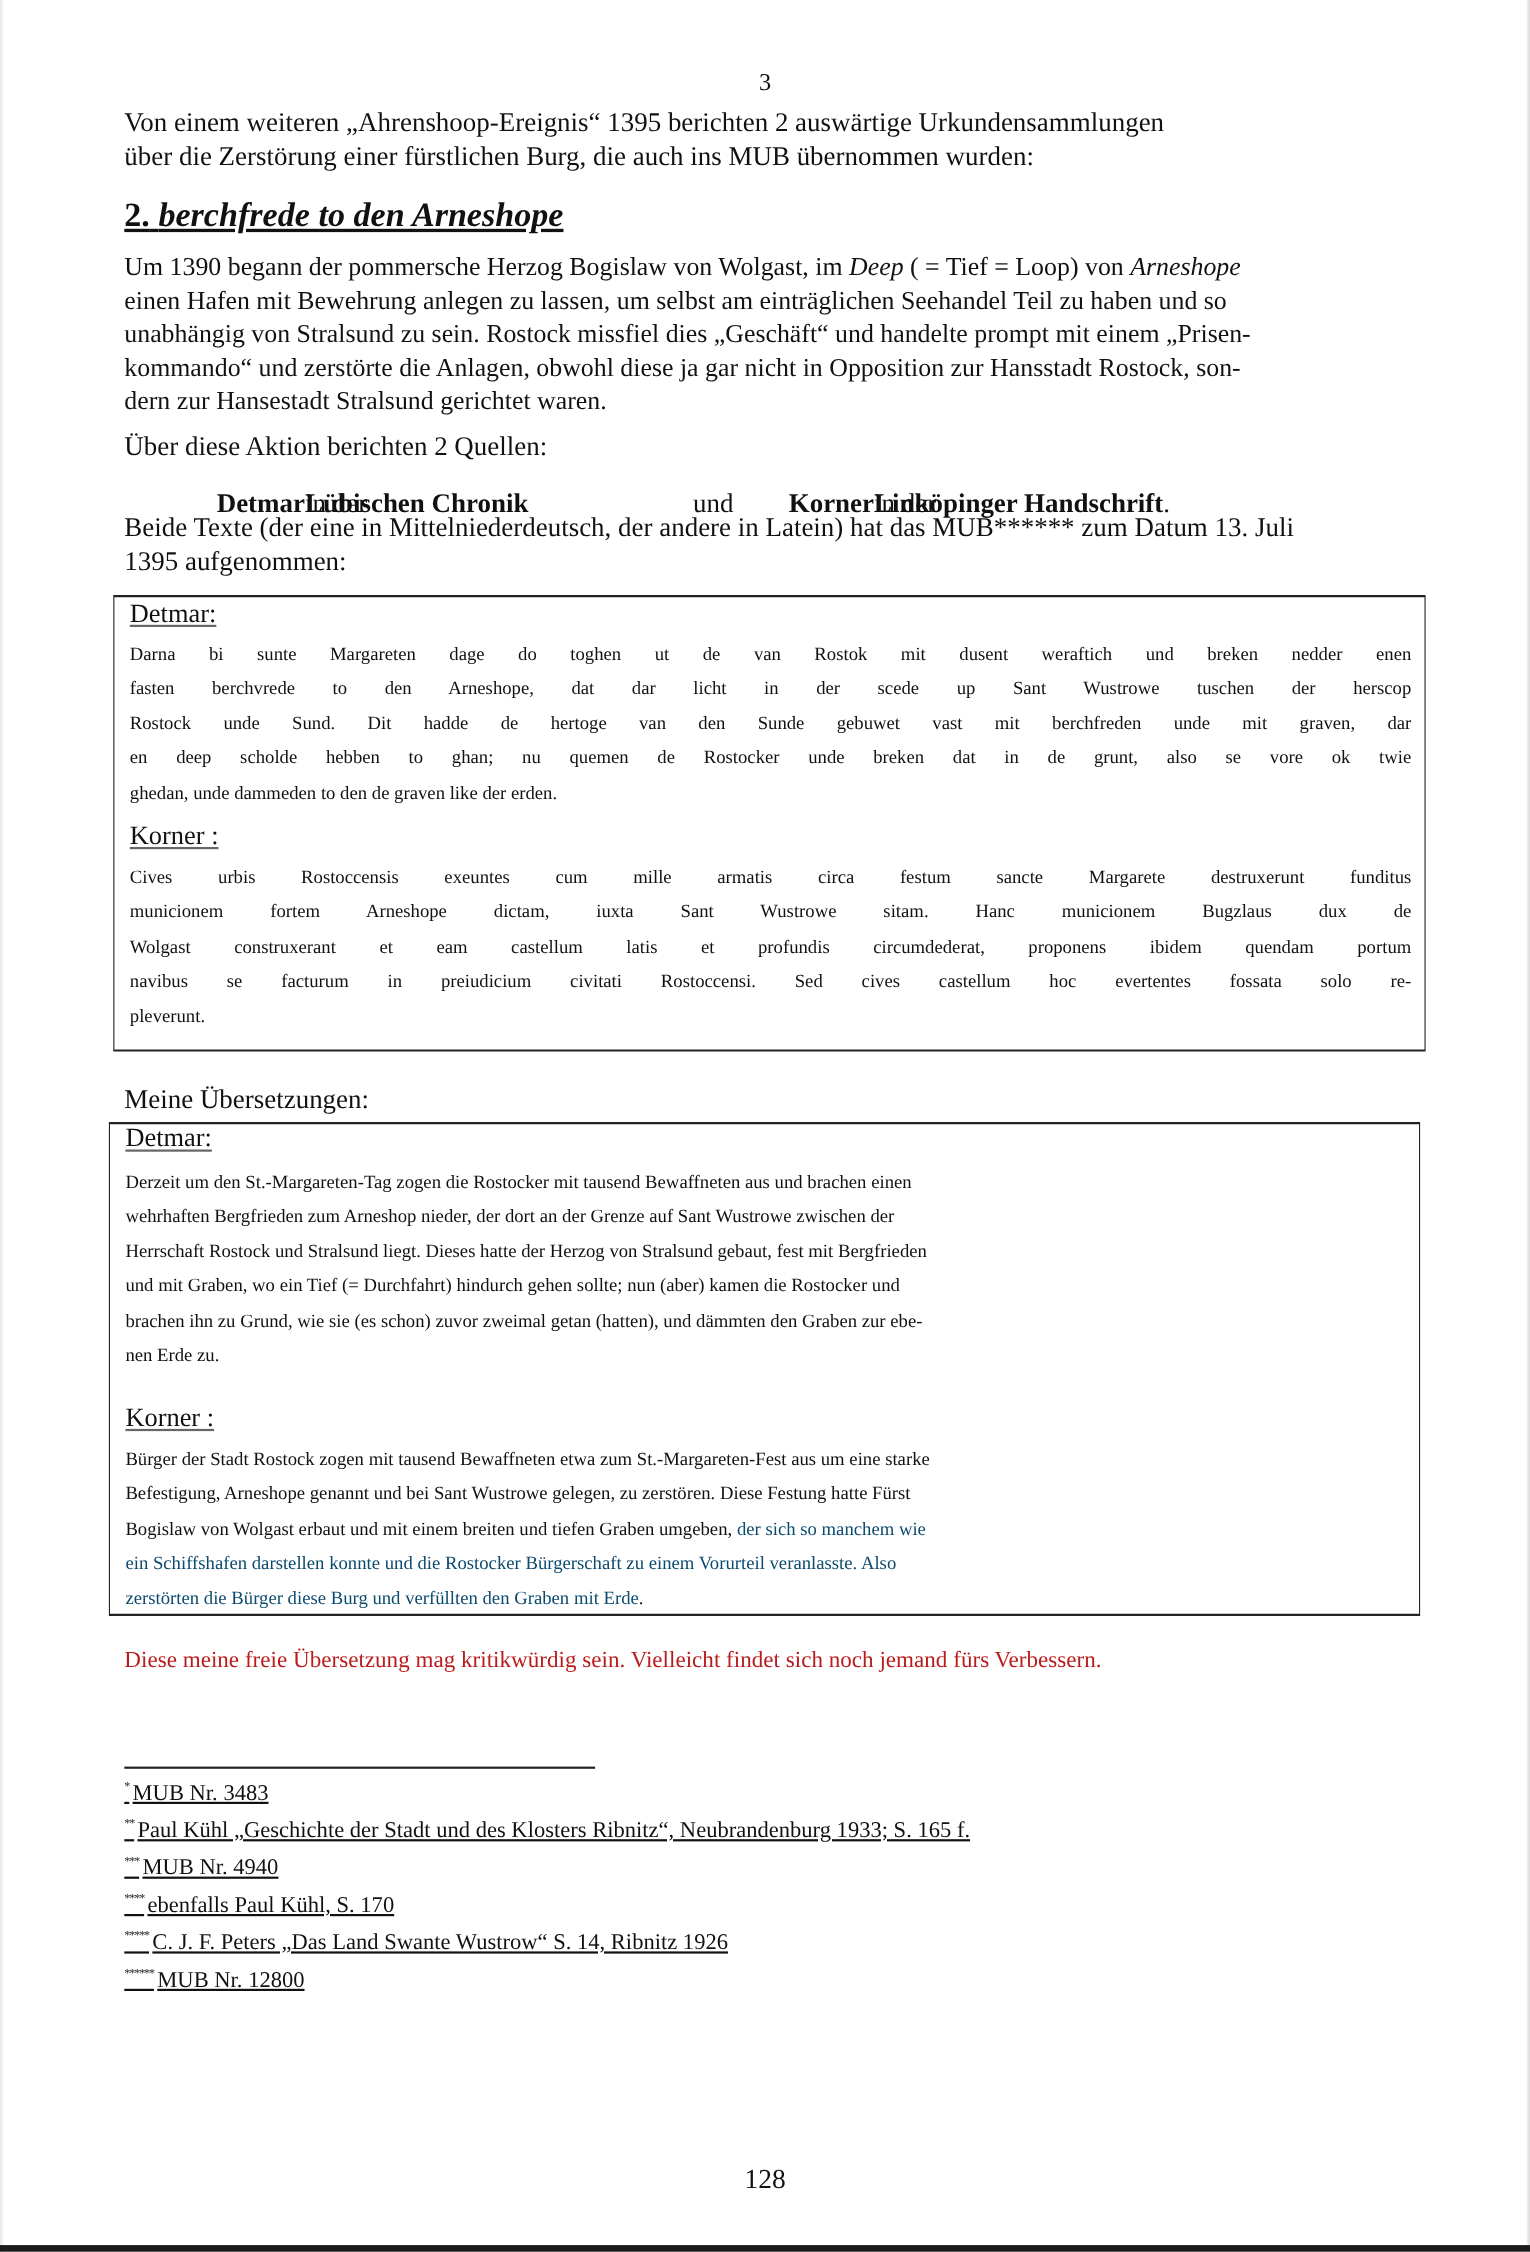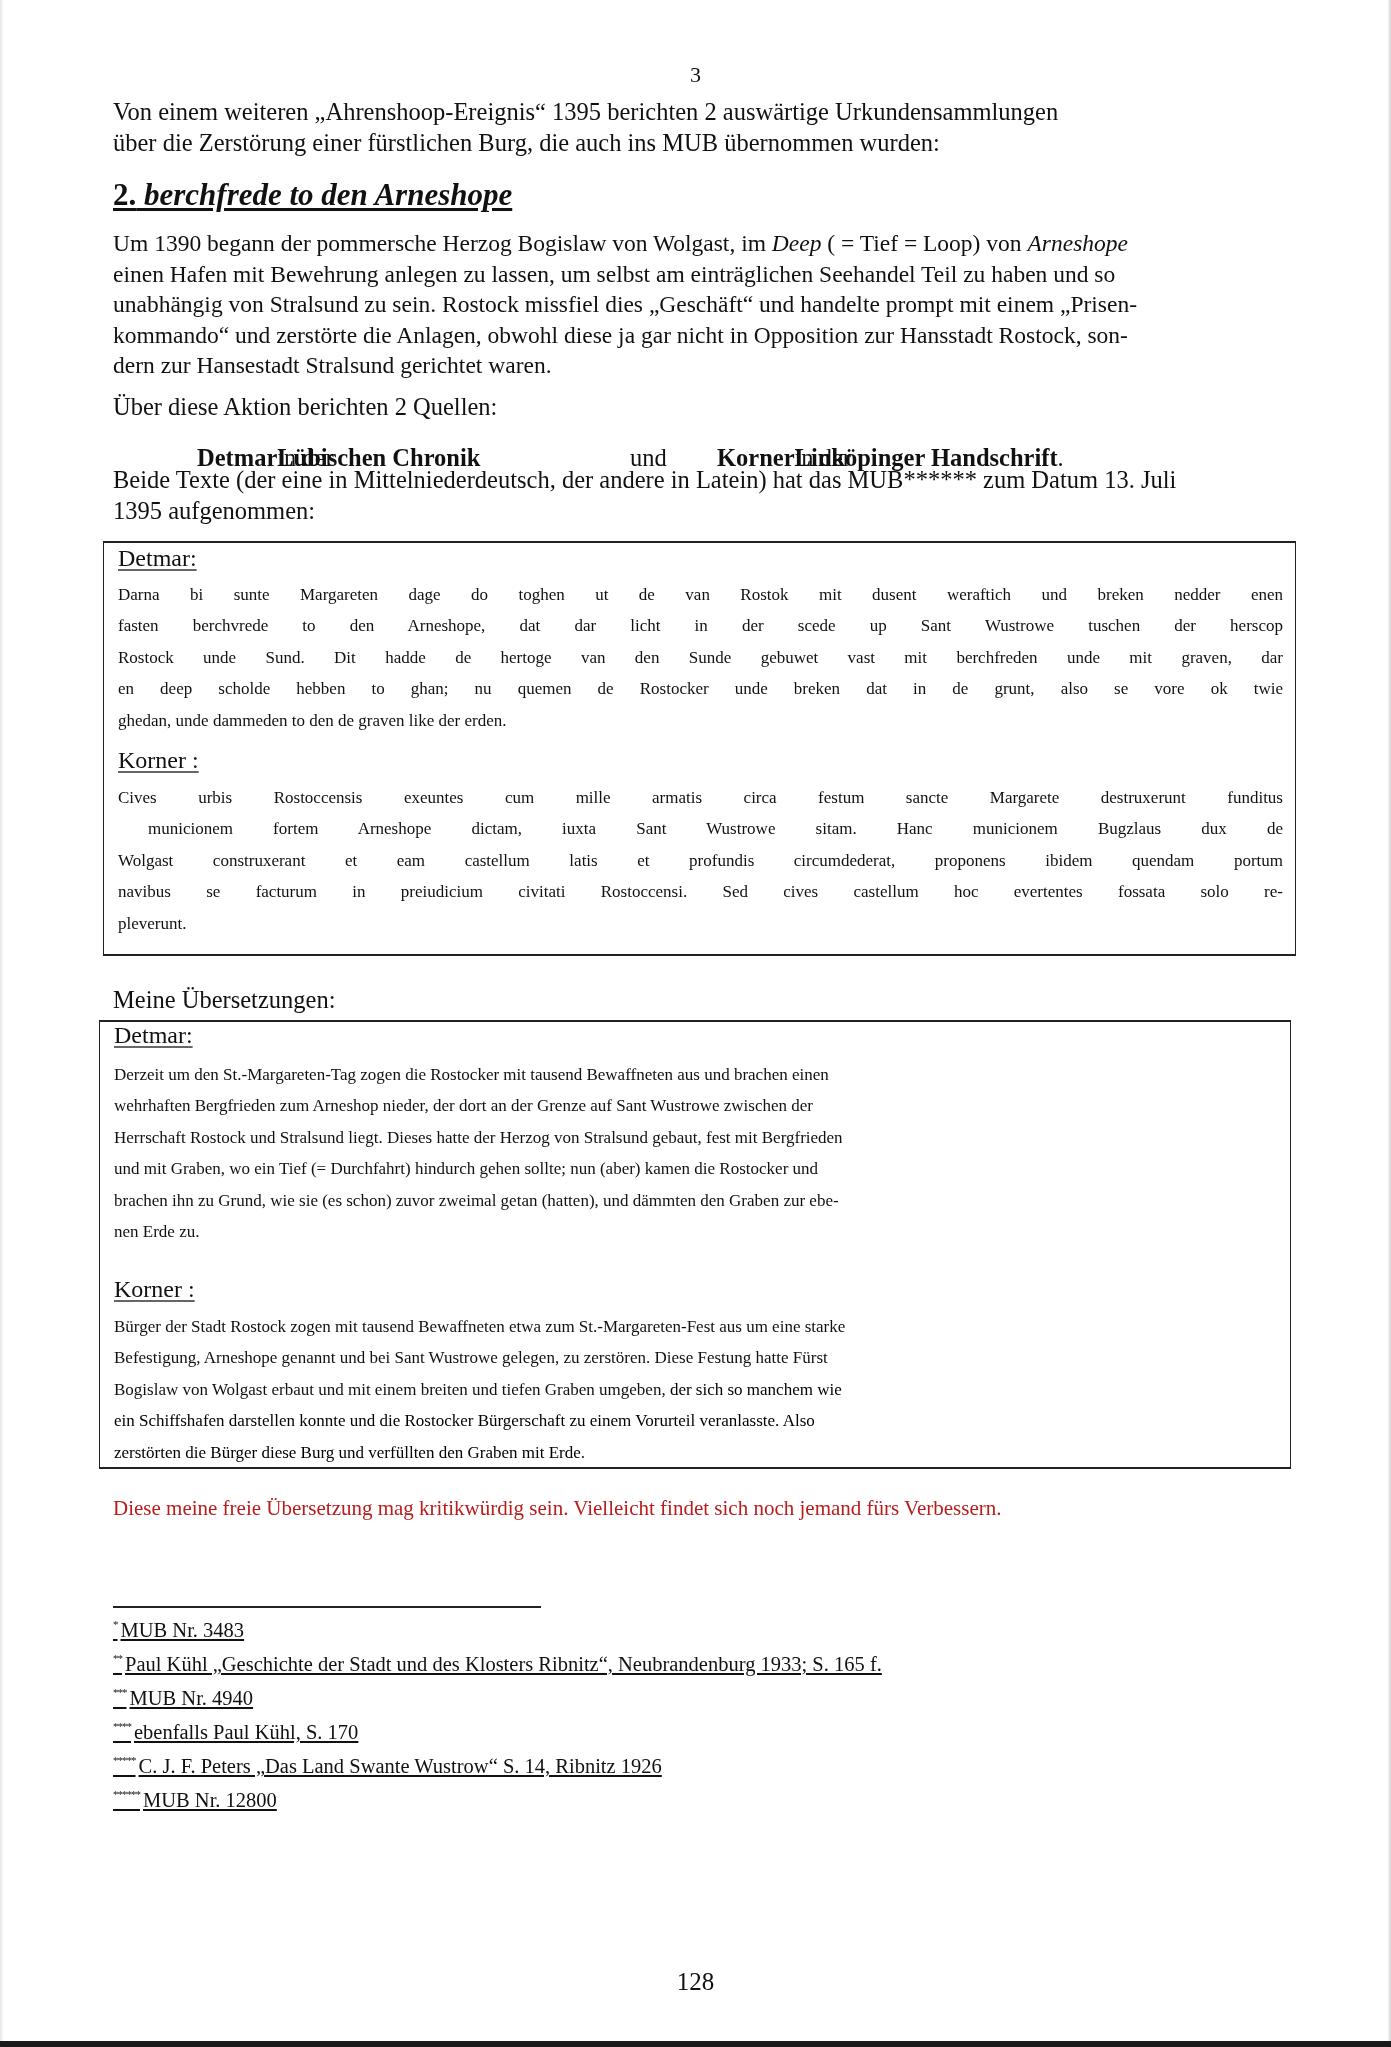--- a/index.html
+++ b/index.html
@@ -50,21 +50,21 @@
   .box2 { left: 99px; top: 1020px; width: 1192px; height: 449px; }
   .box-label {
     position: absolute; left: 14px; font-size: 24px;
     text-decoration: underline; text-decoration-color: #666; text-underline-offset: 3px;
   }
   .box-text {
     position: absolute; left: 14px; right: 12px; font-size: 17px; line-height: 31.4px;
   }
   .box-text .line { display: block; white-space: nowrap; }
   .box-text .jline { display: block; text-align: justify; text-align-last: justify; white-space: nowrap; }
-  .blue { color: #000000; }
+  .blue { color: #0c4a6e; }
   .translations-label { left: 113px; top: 984px; }
   .closing-note { left: 113px; top: 1496px; font-size: 21px; color: #b91c1c; }
   .fn-rule { position: absolute; left: 113px; top: 1606px; width: 428px; height: 2px; background: #222; }
   .footnotes { position: absolute; left: 113px; top: 1610px; font-size: 20.5px; line-height: 28px; text-decoration: underline; }
   .footnotes .fn { display: block; white-space: nowrap; }
   .footnotes sup { font-size: 11px; vertical-align: 9px; margin-right: 3px; letter-spacing: -1px; }
   .page-number { left: 0; right: 0; top: 1968px; text-align: center; font-size: 25px; }
 </style>
 </head>
 <body>
@@ -110,21 +110,21 @@
   <div class="box-text" style="top:36px">
     <span class="jline" style="white-space: nowrap; display: block; word-spacing: 10px;">Darna bi sunte Margareten dage do toghen ut de van Rostok mit dusent weraftich und breken nedder enen</span>
     <span class="jline" style="white-space: nowrap; display: block; word-spacing: 13.5px;">fasten berchvrede to den Arneshope, dat dar licht in der scede up Sant Wustrowe tuschen der herscop</span>
     <span class="jline" style="white-space: nowrap; display: block; word-spacing: 8.52941px;">Rostock unde Sund. Dit hadde de hertoge van den Sunde gebuwet vast mit berchfreden unde mit graven, dar</span>
     <span class="jline" style="white-space: nowrap; display: block; word-spacing: 7.9px;">en deep scholde hebben to ghan; nu quemen de Rostocker unde breken dat in de grunt, also se vore ok twie</span>
     <span class="line">ghedan, unde dammeden to den de graven like der erden.</span>
   </div>
   <div class="box-label" style="top:204px">Korner :</div>
   <div class="box-text" style="top:239px">
     <span class="jline" style="white-space: nowrap; display: block; word-spacing: 14.3333px;">Cives urbis Rostoccensis exeuntes cum mille armatis circa festum sancte Margarete destruxerunt funditus</span>
-    <span class="jline" style="white-space: nowrap; display: block; word-spacing: 15.9167px; margin-left: 30px;">municionem fortem Arneshope dictam, iuxta Sant Wustrowe sitam. Hanc municionem Bugzlaus dux de</span>
+    <span class="jline" style="white-space: nowrap; display: block; word-spacing: 15.9167px;">municionem fortem Arneshope dictam, iuxta Sant Wustrowe sitam. Hanc municionem Bugzlaus dux de</span>
     <span class="jline" style="white-space: nowrap; display: block; word-spacing: 13.3333px;">Wolgast construxerant et eam castellum latis et profundis circumdederat, proponens ibidem quendam portum</span>
     <span class="jline" style="white-space: nowrap; display: block; word-spacing: 11.0714px;">navibus se facturum in preiudicium civitati Rostoccensi. Sed cives castellum hoc evertentes fossata solo re-</span>
     <span class="line">pleverunt.</span>
   </div>
 </div>
 
 <div class="abs txt translations-label">Meine Übersetzungen:</div>
 
 <div class="box box2">
   <div class="box-label" style="top:0px">Detmar:</div>

